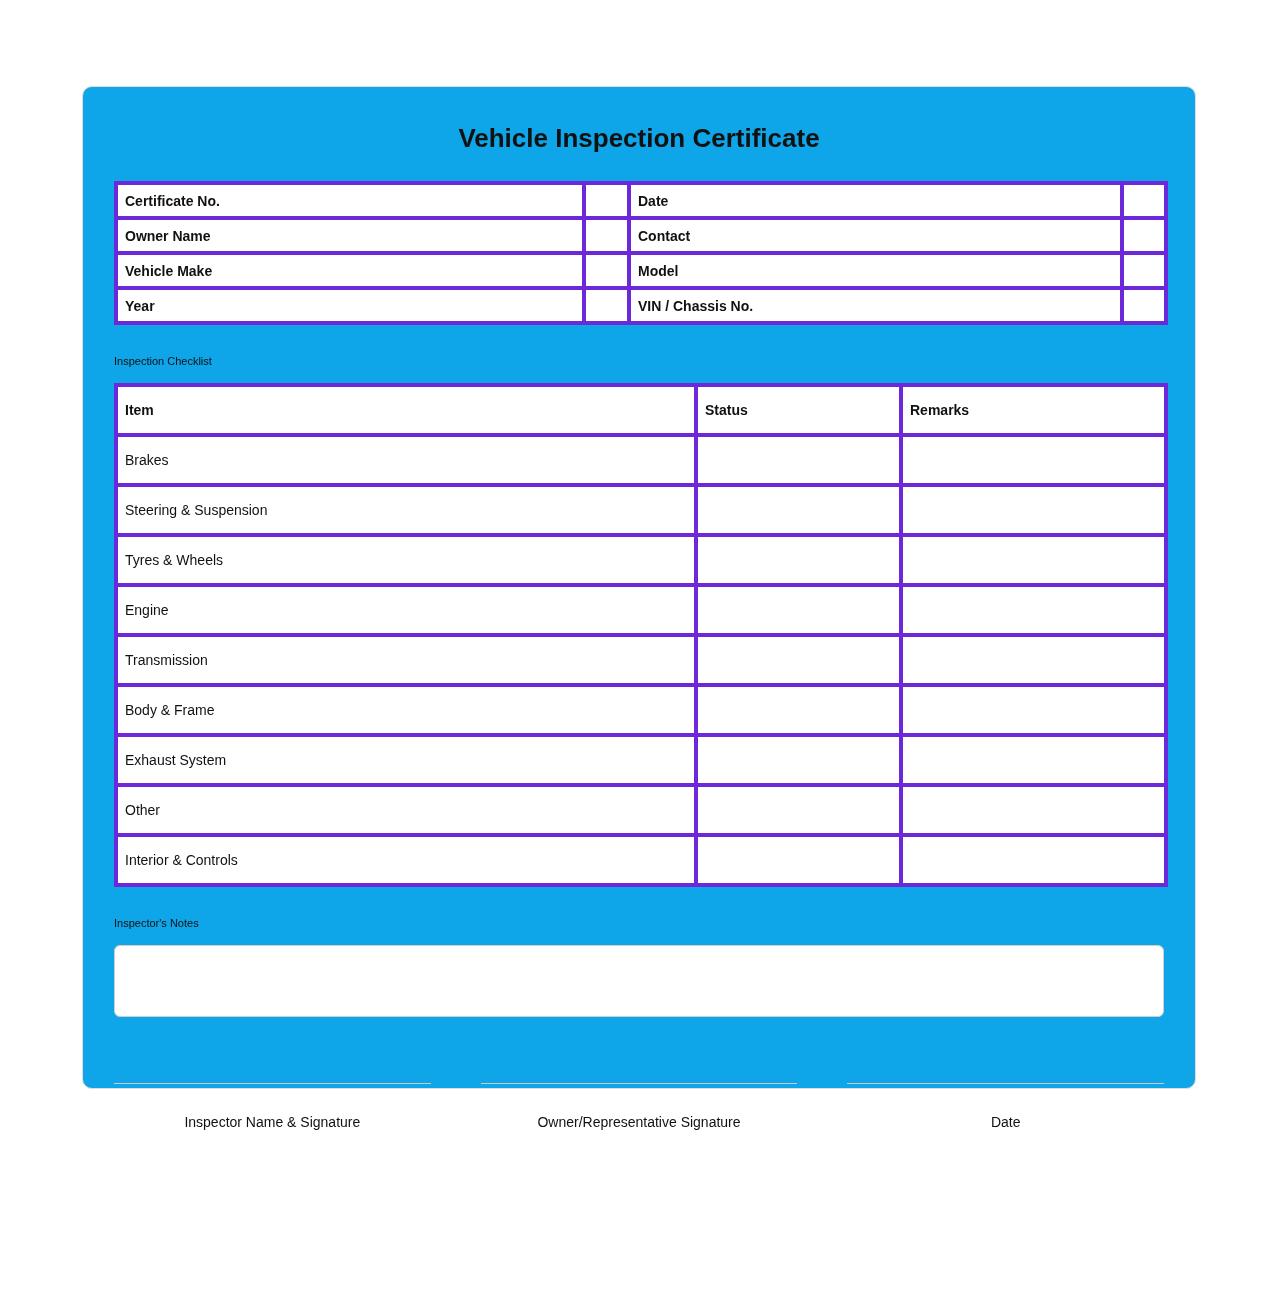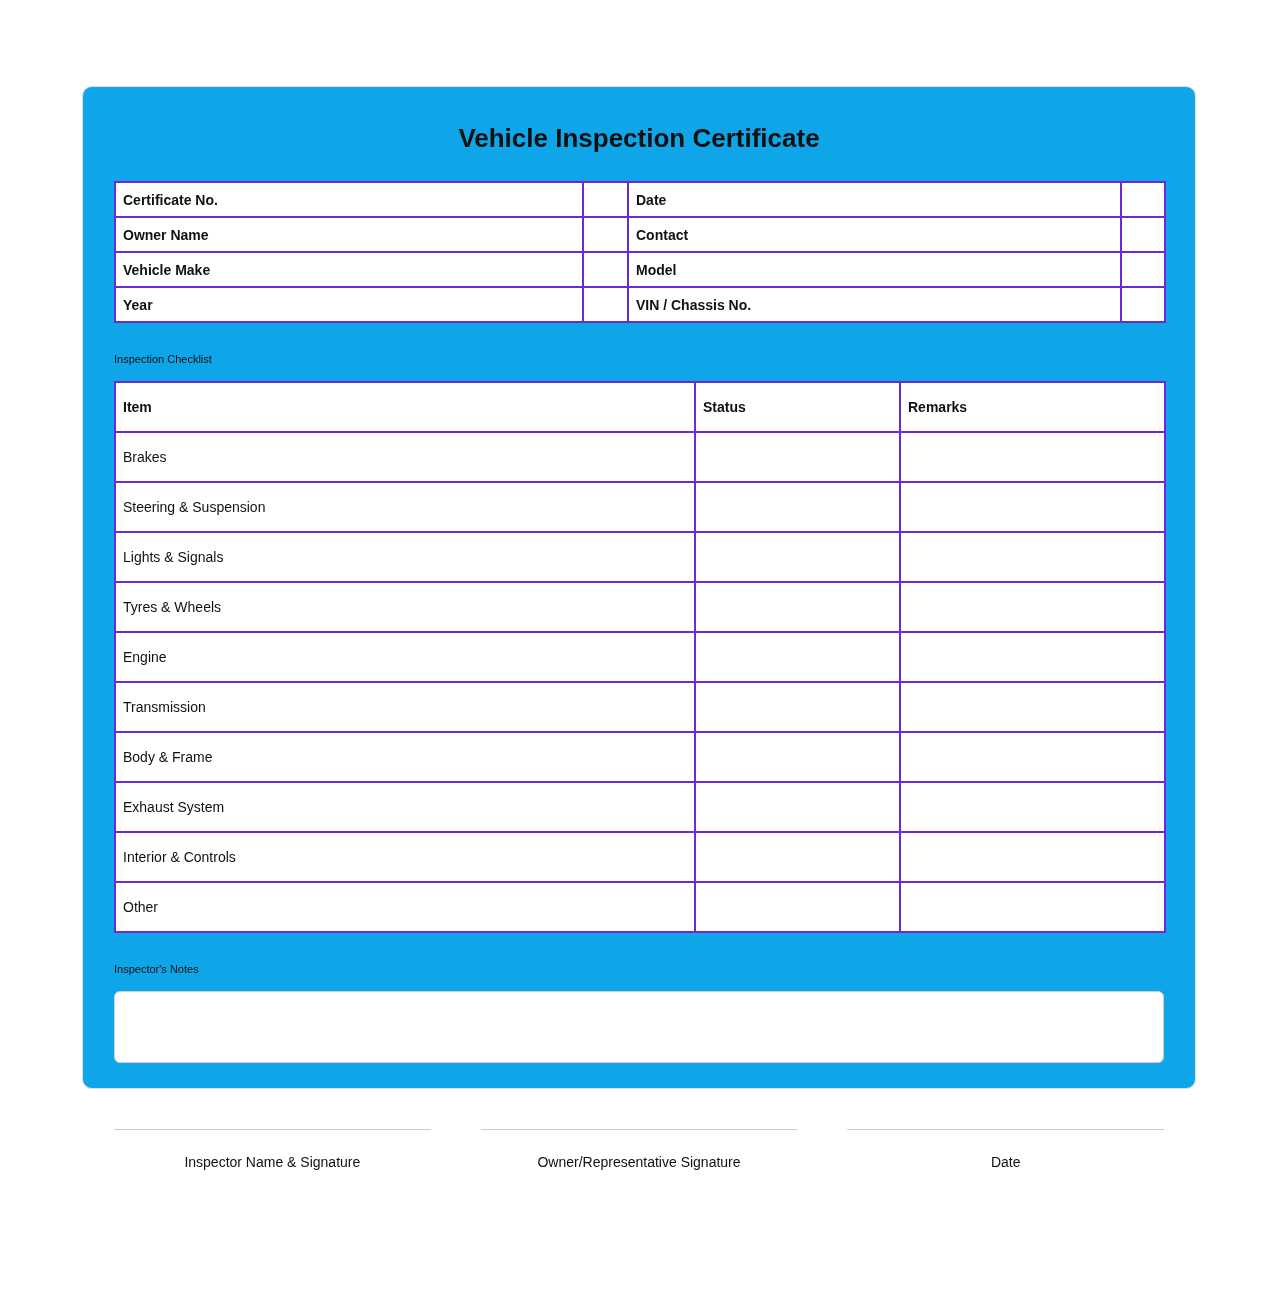--- a/index.html
+++ b/index.html
@@ -53,21 +53,21 @@
     line-height: 34px;
   }
 
   
   table {
     border-collapse: collapse;
     width: 1050px;
     table-layout: fixed;
   }
   table td, table th {
-    border: 2px solid #6d28d9;
+    border: 4px solid #6d28d9;
     padding: 0 7px;
     font-size: 14px;
     color: #111111;
     vertical-align: middle;
     text-align: left;
     background: #ffffff;
   }
 
   
   .info-table {
@@ -116,21 +116,21 @@
   
   .sign-row {
     display: flex;
     width: 1050px;
     margin-top: 66px;
     gap: 50px;
   }
   .sign-col {
     flex: 1 1 0;
     border-top: 1px solid #cbcbcb;
-    padding-top: 24px;
+    padding-top: 30px;
     text-align: center;
     font-size: 14px;
     color: #111111;
   }
 </style>
 </head>
 <body>
 
 <div class="page">
   <div class="card">
@@ -193,25 +193,20 @@
             <td class="item">Brakes</td>
             <td></td>
             <td></td>
           </tr>
           <tr>
             <td class="item">Steering &amp; Suspension</td>
             <td></td>
             <td></td>
           </tr>
           <tr>
-            <td class="item">Lights &amp; Signals</td>
-            <td></td>
-            <td></td>
-          </tr>
-          <tr>
             <td class="item">Tyres &amp; Wheels</td>
             <td></td>
             <td></td>
           </tr>
           <tr>
             <td class="item">Engine</td>
             <td></td>
             <td></td>
           </tr>
           <tr>
@@ -223,26 +218,26 @@
             <td class="item">Body &amp; Frame</td>
             <td></td>
             <td></td>
           </tr>
           <tr>
             <td class="item">Exhaust System</td>
             <td></td>
             <td></td>
           </tr>
           <tr>
+            <td class="item">Other</td>
+            <td></td>
+            <td></td>
+          </tr>
+          <tr>
             <td class="item">Interior &amp; Controls</td>
-            <td></td>
-            <td></td>
-          </tr>
-          <tr>
-            <td class="item">Other</td>
             <td></td>
             <td></td>
           </tr>
         </tbody>
       </table>
 
       <h2 class="section-heading">Inspector's Notes</h2>
 
       <div class="notes-box" title=""></div>
 

